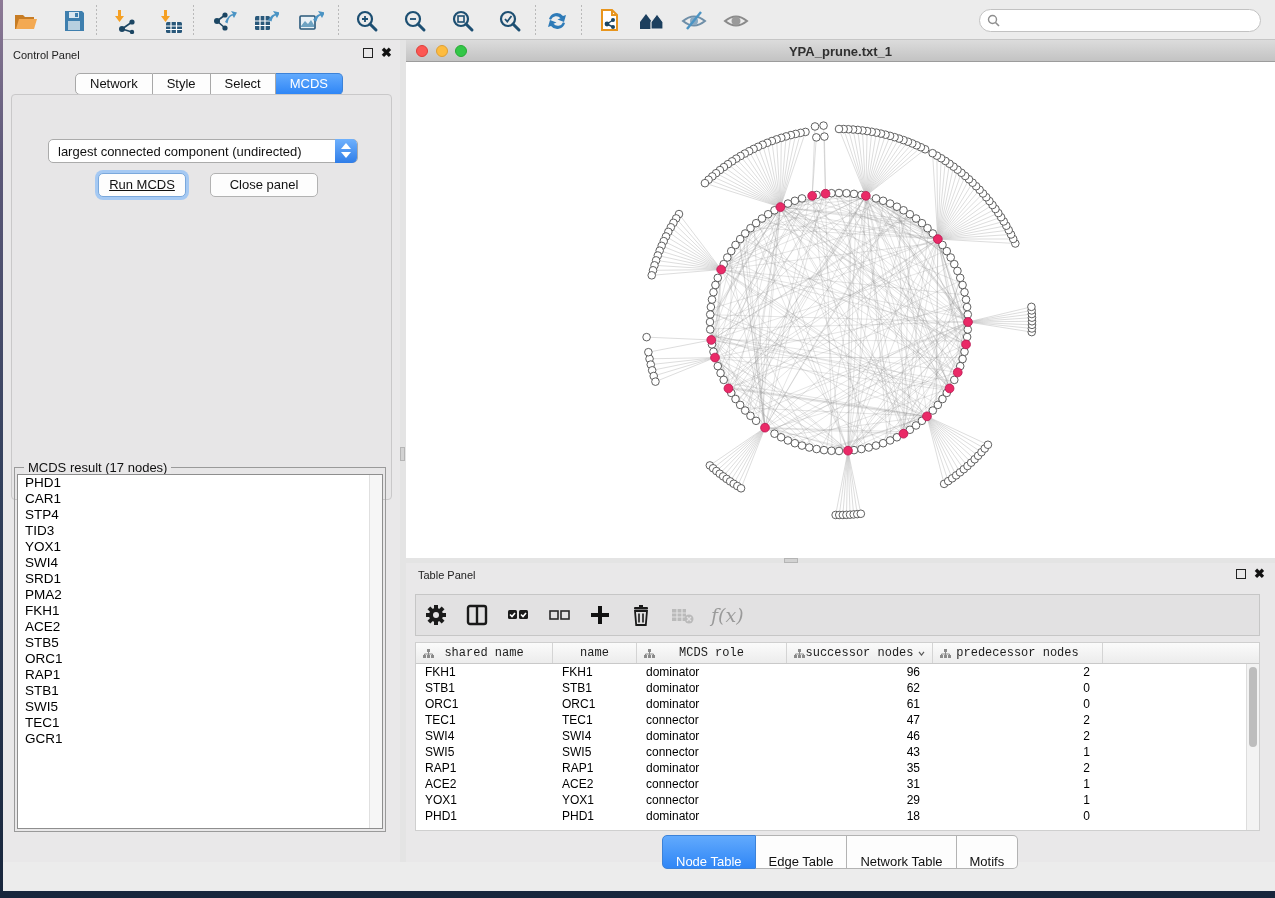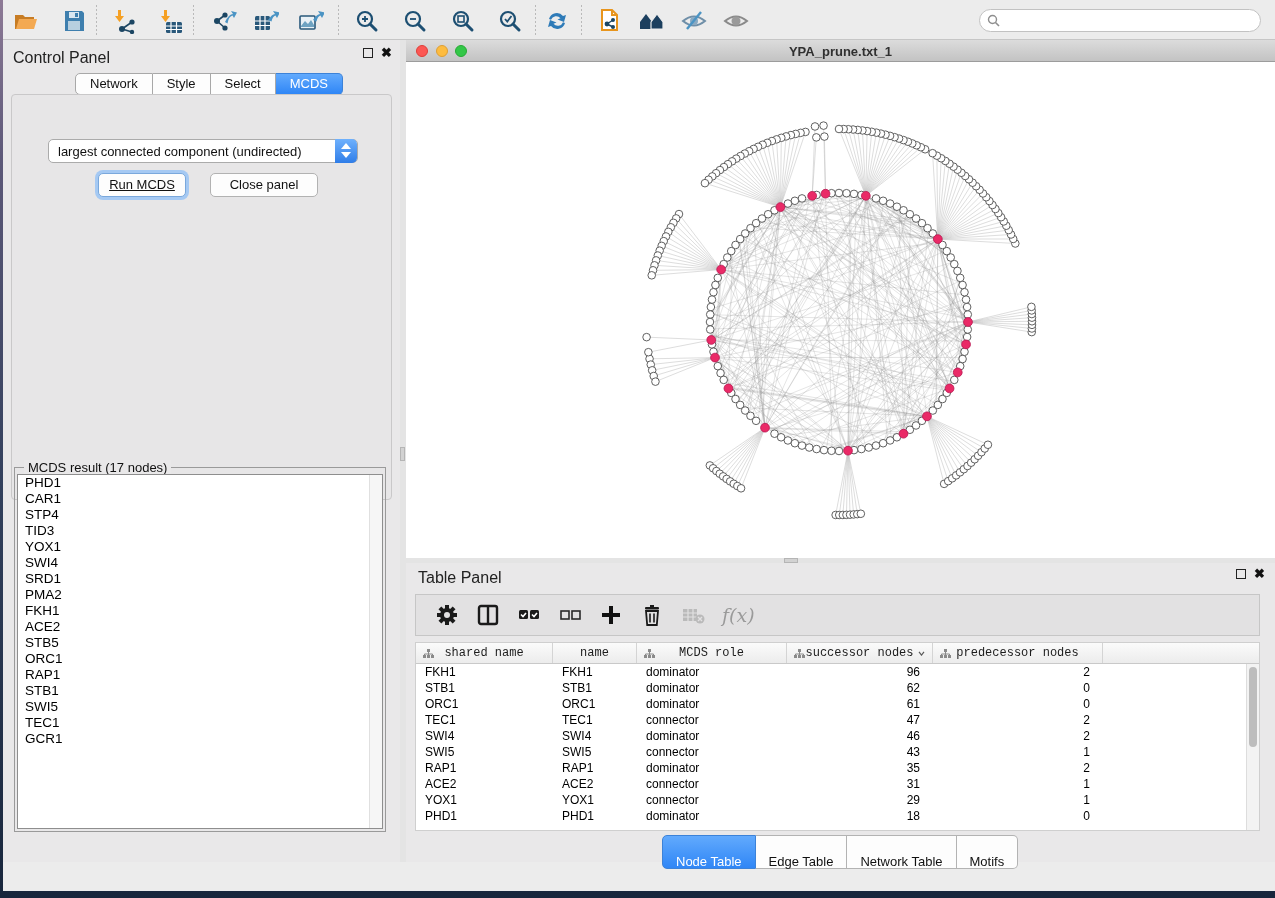--- a/index.html
+++ b/index.html
@@ -15,21 +15,21 @@
   .tb-sep { position:absolute; top:5px; width:1px; height:30px;
     background-image:linear-gradient(#b9b9b9 50%, transparent 50%); background-size:1px 4px; }
   #search-box { position:absolute; right:14px; top:9px; width:282px; height:23px; background:#fff;
     border:1px solid #c2c2c2; border-radius:12px; }
   #search-box svg { position:absolute; left:7px; top:4px; }
   #search-box input { position:absolute; left:24px; top:1px; width:250px; height:19px; border:none;
     outline:none; font-size:12px; background:transparent; }
 
   
   #control-panel { position:absolute; left:0; top:40px; width:397px; height:822px; background:#e9e8e9; }
-  .panel-title { position:absolute; left:10px; top:9px; font-size:16px; color:#222; }
+  .panel-title { position:absolute; left:10px; top:9px; font-size:11px; color:#222; }
   .win-btns { position:absolute; right:8px; top:8px; display:flex; gap:8px; align-items:center; }
   .float-btn { width:10px; height:10px; border:1.6px solid #222; display:inline-block; }
   .close-btn { font-size:13px; font-weight:bold; color:#111; line-height:10px; cursor:pointer; }
   #cp-tabs { position:absolute; left:72px; top:33px; display:flex; }
   .cp-tab { height:22px; line-height:20px; padding:0 14px; font-size:13px; background:#fdfdfd;
     border:1px solid #a8a8a8; border-left:none; color:#111; cursor:pointer; }
   .cp-tab:first-child { border-left:1px solid #a8a8a8; border-radius:5px 0 0 5px; }
   .cp-tab:last-child { border-radius:0 5px 5px 0; }
   .cp-tab.active { background:linear-gradient(#62aafd,#2f86f6); color:#fff; border-color:#3c82d8; }
   #cp-inner { position:absolute; left:8px; top:54px; width:381px; height:406px; background:#e7e6e7;
@@ -73,21 +73,21 @@
   #tl-red { left:10px; background:#fc5753; border:0.5px solid #df3e38; }
   #tl-yellow { left:30px; background:#fdbc40; border:0.5px solid #de9f34; }
   #tl-green { left:49px; background:#33c748; border:0.5px solid #27aa35; }
   #net-title { position:absolute; left:0; top:4px; width:100%; text-align:center; font-size:13px;
     font-weight:bold; color:#303030; }
   #net-canvas { position:absolute; left:0; top:22px; width:869px; height:496px; background:#fff; }
 
   
   #table-panel { position:absolute; left:403px; top:563px; width:869px; height:299px; background:#e9e8e9; }
   #tp-toolbar { position:absolute; left:9px; top:31px; width:845px; height:42px; background:#e2e1e2;
-    border:1px solid #c6c6c6; display:flex; align-items:center; gap:17px; padding-left:19px; }
+    border:1px solid #c6c6c6; display:flex; align-items:center; gap:17px; padding-left:8px; }
   .tp-icon { width:24px; height:24px; cursor:pointer; }
   .tp-icon.disabled { opacity:.45; cursor:default; }
   #fx-label { font-size:19px; color:#9a9a9a; font-family:"DejaVu Serif", serif; font-style:italic; cursor:default; }
 
   #node-table { position:absolute; left:9px; top:79px; width:845px; height:189px; background:#fff;
     border:1px solid #cfcfcf; }
   #nt-header { display:grid; grid-template-columns:137px 84px 150px 146px 170px 1fr; height:21px;
     background:linear-gradient(#fbfbfb,#ececec); border-bottom:1px solid #c9c9c9; }
   .nt-h { position:relative; font-size:12px; color:#1c1c1c; text-align:center; line-height:21px;
     border-right:1px solid #d4d4d4; overflow:hidden; cursor:pointer;font-family:Liberation Mono, monospace; }

